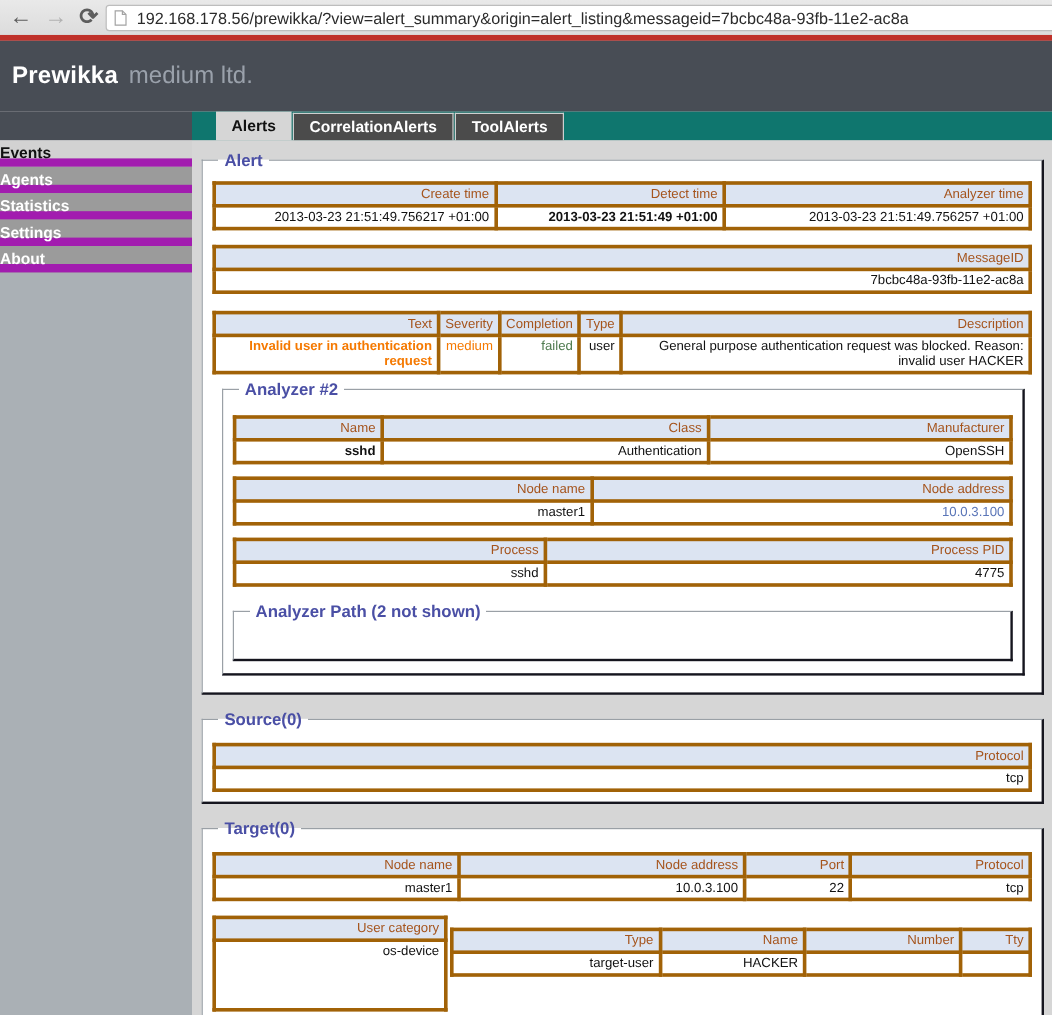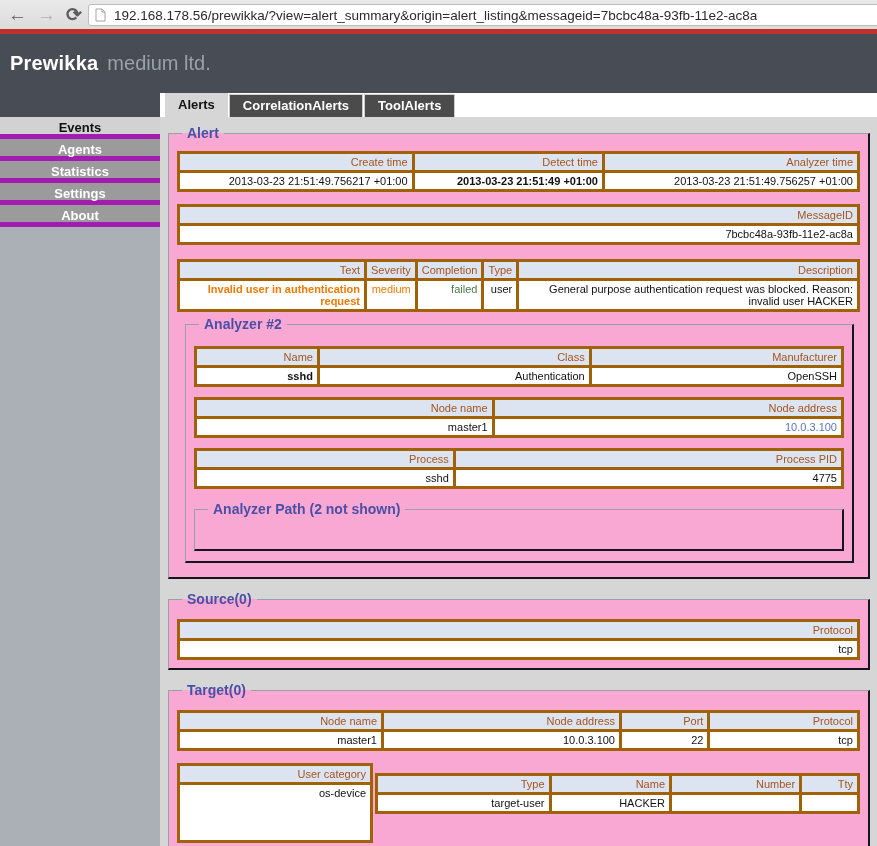--- a/index.html
+++ b/index.html
@@ -19,39 +19,39 @@
   .red-strip { height:5px; background:#bf312a; }
 
   
   .app-header { height:59px; background:#484d55; display:flex; align-items:center; padding-left:10px; }
   .brand { color:#ffffff; font-size:20px; font-weight:bold; letter-spacing:.2px; }
   .brand-suffix { color:#9aa1ab; font-size:20px; margin-left:9px; }
 
   
   .tab-row { height:24px; display:flex; }
   .tab-row-left { width:160px; background:#484d55; }
-  .tab-strip { flex:1; background:#ffffff; display:flex; align-items:flex-end; padding-left:5px; }
+  .tab-strip { flex:1; background:#0f766e; display:flex; align-items:flex-end; padding-left:20px; }
   .tab { font-size:13px; font-weight:bold; padding:0 13px; height:24px; line-height:24px;
          cursor:pointer; white-space:nowrap; }
   .tab.active { background:#d6d6d6; color:#111; }
   .tab.inactive { background:#4b4b4b; color:#fff; height:23px; line-height:22px;
                   border:1px solid #cfcfcf; border-bottom:none; margin-left:1px; }
 
   
   .main { display:flex; height:729px; }
   .sidebar { width:160px; background:#aab0b5; flex:0 0 auto; }
-  .side-item { height:22px; line-height:22px; text-align:center; font-size:13px; font-weight:bold;
-               background:#9b9b9b; color:#ffffff; border-bottom:5px solid #a21caf; cursor:pointer; }
+  .side-item { height:22px; line-height:22px; text-align:left; font-size:13px; font-weight:bold;
+               background:#9b9b9b; color:#ffffff; border-bottom:7px solid #a21caf; cursor:pointer; }
   .side-item.active { background:#d2d2d2; color:#111; }
   .content { flex:1; background:#d6d6d6; padding:8px 7px 0 8px; overflow:hidden; }
 
   
   fieldset { border-style:solid; border-width:1px 2px 2px 1px;
              border-color:#9aa0a6 #15151e #15151e #9aa0a6;
-             background:#f9a8d4; padding:4px 8px 8px; margin:0 0 12px 0; }
+             background:#ffffff; padding:4px 8px 8px; margin:0 0 12px 0; }
   legend { color:#4a4fa5; font-weight:bold; font-size:14px; padding:0 5px; margin-left:5px; }
   fieldset.inner { margin:4px 6px 6px 8px; }
   fieldset.path-fs { margin:12px 0 2px 0; }
   .path-body { height:20px; }
 
   
   table { width:100%; border-collapse:collapse; background:#fff; }
   th, td { border:3px solid #a16207; font-size:11px; padding:2px 4px; text-align:right;
            font-weight:normal; vertical-align:top; }
   th { background:#dce4f2; color:#a5541d; height:18px; }

